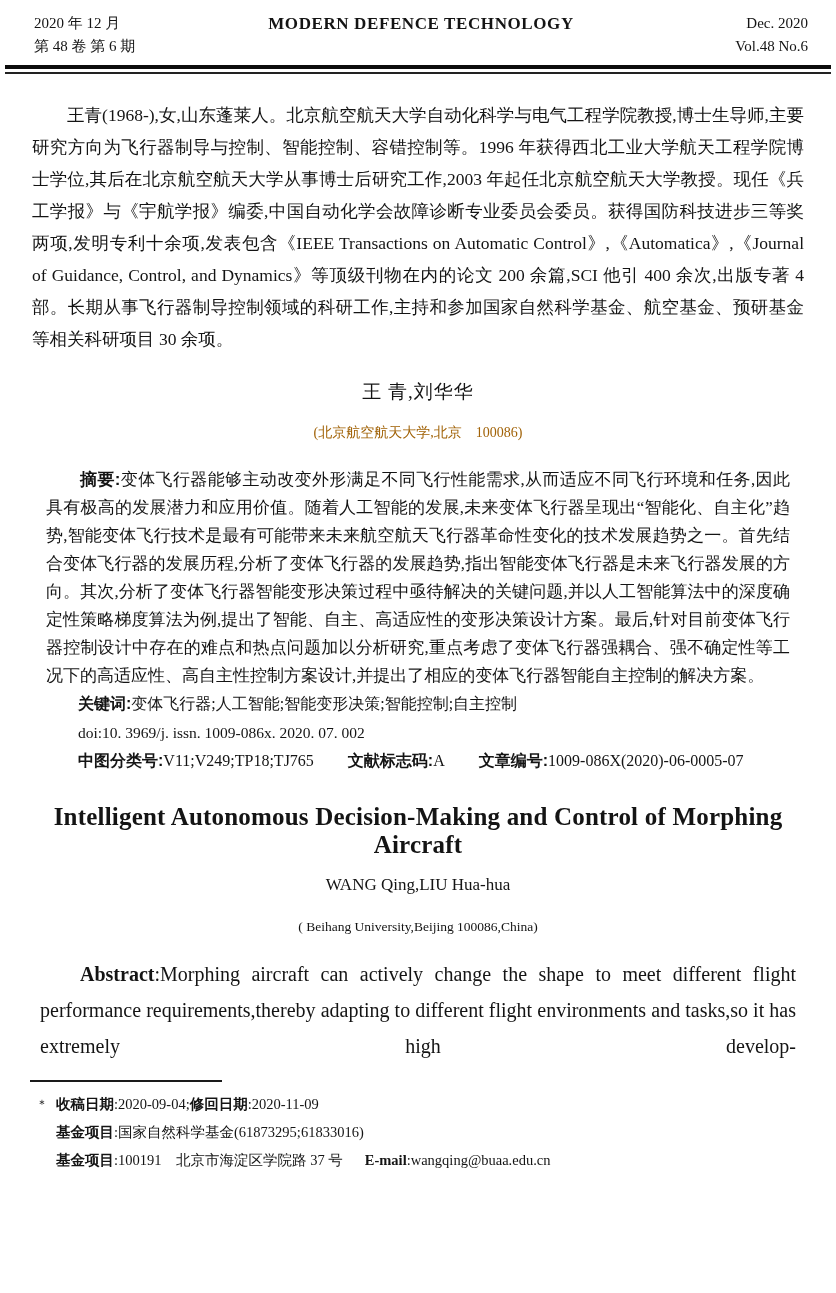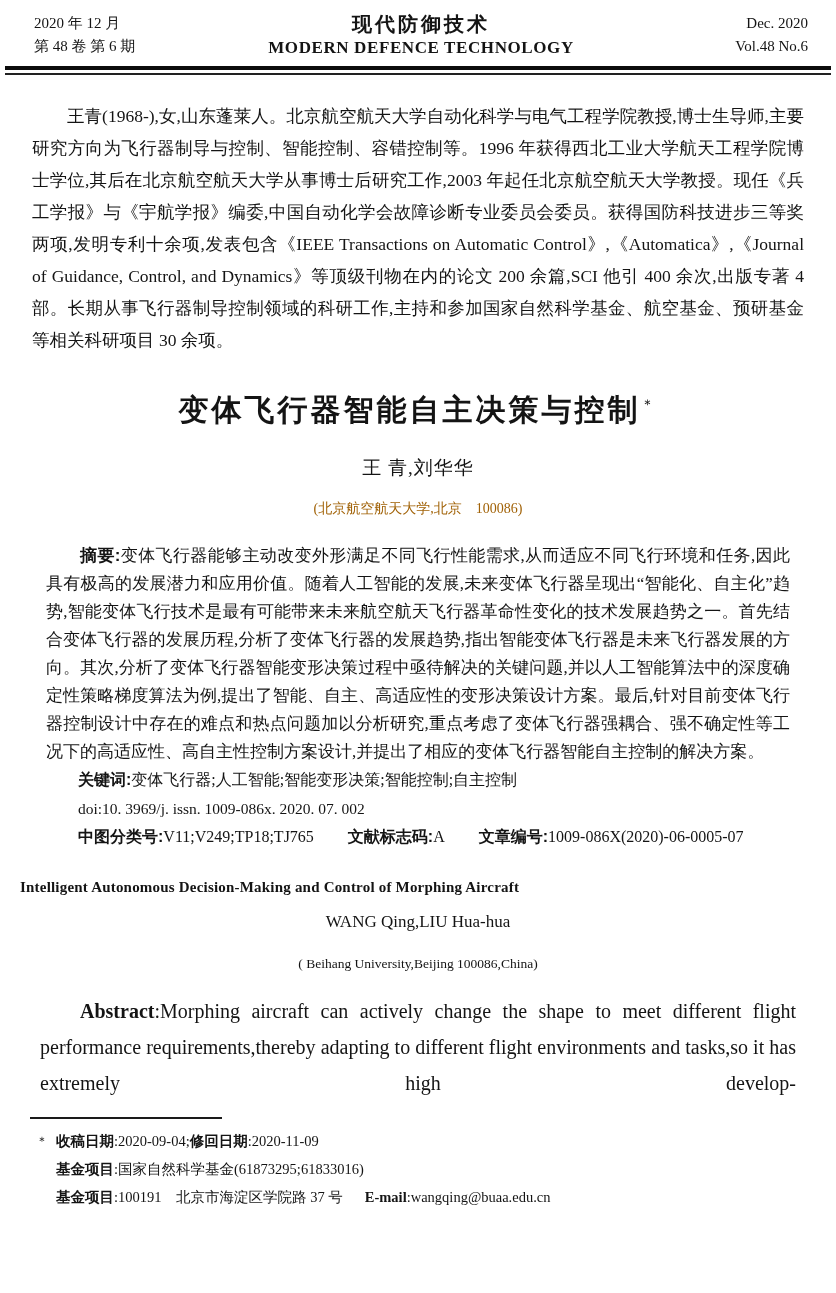--- a/index.html
+++ b/index.html
@@ -66,22 +66,22 @@
   .b-label {
     font-family: "Liberation Sans", "DejaVu Sans", sans-serif;
     font-weight: bold;
   }
   .meta-line { margin: 0; padding-left: 32px; font-size: 16px; line-height: 28.5px; }
   .doi-line { font-size: 15.5px; }
   .clc-gap { display: inline-block; width: 34px; }
 
   
   .en-title {
-    margin: 27px 20px 0 20px; 
-    font-weight: bold; font-size: 15px; letter-spacing: 0.2px;
+    margin: 27px 20px 0 20px; text-align: center;
+    font-weight: bold; font-size: 25px; letter-spacing: 0.2px;
   }
   .en-authors { margin-top: 16px; text-align: center; font-size: 17px; }
   .en-affil { margin-top: 24px; text-align: center; font-size: 13.5px; }
   .en-abstract {
     margin: 21px 40px 0 40px;
     font-size: 20px; line-height: 36px;
     text-align: justify; text-align-last: justify; text-indent: 2em;
   }
 
   
@@ -96,40 +96,36 @@
 <body>
 
 <div class="page">
 
   <div class="jheader">
     <div class="jh-left">
       <div>2020 年 12 月</div>
       <div>第 48 卷  第 6 期</div>
     </div>
     <div class="jh-center">
-      <div class="jh-title-cn">现代防御技术</div>
       <div class="jh-title-en">MODERN DEFENCE TECHNOLOGY</div>
     </div>
     <div class="jh-right">
       <div>Dec.  2020</div>
       <div>Vol.48  No.6</div>
     </div>
   </div>
 
   <div class="rule-wrap">
     <div class="rule-thick"></div>
     <div class="rule-thin"></div>
   </div>
 
 
   <p class="bio">王青(1968-),女,山东蓬莱人。北京航空航天大学自动化科学与电气工程学院教授,博士生导师,主要研究方向为飞行器制导与控制、智能控制、容错控制等。1996 年获得西北工业大学航天工程学院博士学位,其后在北京航空航天大学从事博士后研究工作,2003 年起任北京航空航天大学教授。现任《兵工学报》与《宇航学报》编委,中国自动化学会故障诊断专业委员会委员。获得国防科技进步三等奖两项,发明专利十余项,发表包含《IEEE Transactions on Automatic Control》,《Automatica》,《Journal of Guidance, Control, and Dynamics》等顶级刊物在内的论文 200 余篇,SCI 他引 400 余次,出版专著 4 部。长期从事飞行器制导控制领域的科研工作,主持和参加国家自然科学基金、航空基金、预研基金等相关科研项目 30 余项。</p>
 
-  <div class="cn-title">
-    <span>变体飞行器智能自主决策与控制</span><sup>＊</sup>
-  </div>
   <div class="cn-authors">王 青,刘华华</div>
   <div class="cn-affil">(北京航空航天大学,北京　100086)</div>
 
   <div class="abs-block">
     <p class="abs-text">
       <span class="b-label">摘要:</span><span>变体飞行器能够主动改变外形满足不同飞行性能需求,从而适应不同飞行环境和任务,因此具有极高的发展潜力和应用价值。随着人工智能的发展,未来变体飞行器呈现出“智能化、自主化”趋势,智能变体飞行技术是最有可能带来未来航空航天飞行器革命性变化的技术发展趋势之一。首先结合变体飞行器的发展历程,分析了变体飞行器的发展趋势,指出智能变体飞行器是未来飞行器发展的方向。其次,分析了变体飞行器智能变形决策过程中亟待解决的关键问题,并以人工智能算法中的深度确定性策略梯度算法为例,提出了智能、自主、高适应性的变形决策设计方案。最后,针对目前变体飞行器控制设计中存在的难点和热点问题加以分析研究,重点考虑了变体飞行器强耦合、强不确定性等工况下的高适应性、高自主性控制方案设计,并提出了相应的变体飞行器智能自主控制的解决方案。</span>
     </p>
     <p class="meta-line">
       <span class="b-label">关键词:</span><span>变体飞行器;人工智能;智能变形决策;智能控制;自主控制</span>
     </p>

